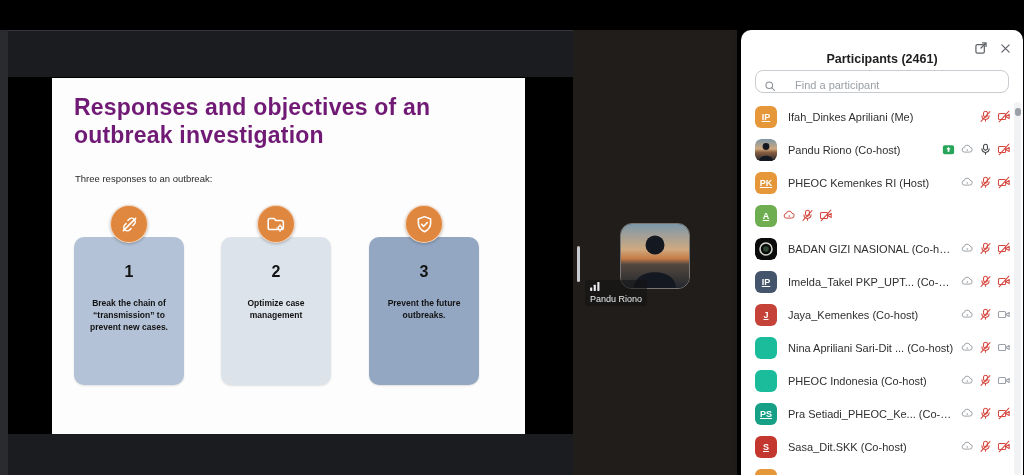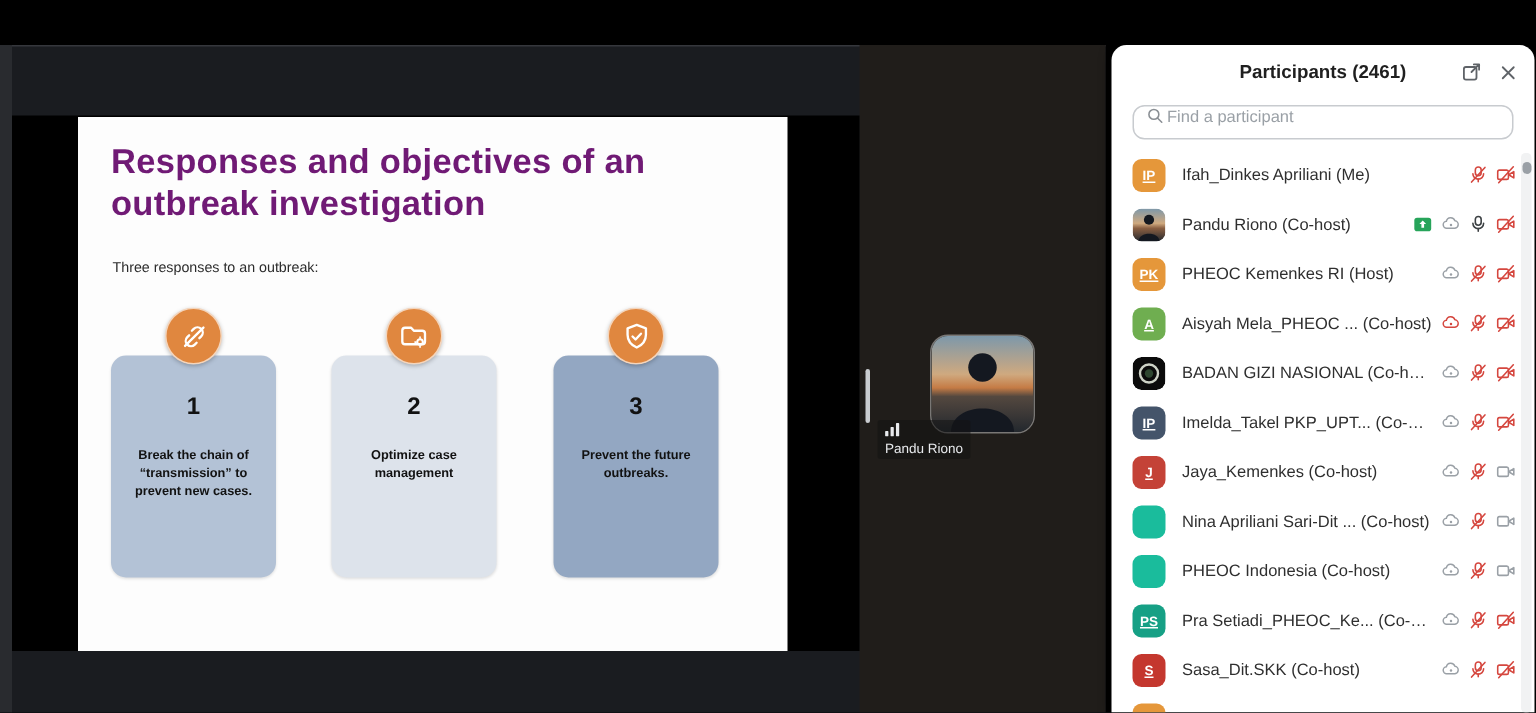--- a/index.html
+++ b/index.html
@@ -23,25 +23,25 @@
     display:flex;align-items:center;justify-content:center;box-shadow:0 1px 3px rgba(0,0,0,.25);}
   .card-number{margin-top:26px;text-align:center;font-size:16px;font-weight:bold;color:#121212;}
   .card-text{margin-top:17px;text-align:center;font-size:8.5px;font-weight:bold;color:#121212;padding:0 12px;line-height:1.4;}
   
   .video-avatar{position:absolute;left:620px;top:223px;width:68px;height:64px;border-radius:12px;overflow:hidden;border:1px solid rgba(255,255,255,.4);}
   .video-avatar svg{display:block;}
   .video-name{position:absolute;left:585px;top:280px;display:flex;gap:3px;background:rgba(18,18,18,.55);padding:2px 5px;border-radius:2px;font-size:9px;color:#e8eaed;white-space:nowrap;flex-direction:column;}
   .scroll-line{position:absolute;left:577px;top:246px;width:3px;height:36px;background:#c9ccd0;border-radius:2px;}
   
   .panel{position:absolute;left:741px;top:30px;width:282px;height:445px;background:#fff;border-radius:10px 10px 0 0;box-shadow:0 0 8px rgba(0,0,0,.6);}
-  .panel-header{position:relative;height:36px;display:flex;align-items:center;justify-content:center;}
+  .panel-header{position:relative;height:36px;display:flex;align-items:flex-end;justify-content:center;}
   .panel-title{font-size:12.5px;font-weight:bold;color:#1f1f1f;}
   .header-actions{position:absolute;right:10px;top:0;height:36px;display:flex;align-items:center;gap:9px;}
   .hbtn{background:none;border:none;padding:1px;cursor:pointer;display:flex;align-items:center;}
-  .search-wrap{margin:4px 14px 0;height:23px;border:1px solid #c8cbcf;border-radius:8px;display:flex;align-items:flex-start;gap:0;padding:0 8px;box-sizing:border-box;background:#fff;}
+  .search-wrap{margin:4px 14px 0;height:23px;border:1px solid #c8cbcf;border-radius:8px;display:flex;align-items:flex-end;gap:17px;padding:0 8px;box-sizing:border-box;background:#fff;}
   .search-input{border:none;outline:none;flex:1;font-size:11px;color:#333;background:transparent;min-width:0;}
   .search-input::placeholder{color:#9aa0a6;}
   .plist{position:absolute;left:0;top:70px;width:282px;height:375px;overflow:hidden;}
   .prow{height:33px;display:flex;align-items:center;padding:0 12px 0 14px;box-sizing:border-box;}
   .avatar{width:22px;height:22px;border-radius:6px;flex:0 0 22px;color:#fff;font-size:9px;font-weight:bold;display:flex;align-items:center;justify-content:center;overflow:hidden;text-decoration:underline;}
   .pname{margin-left:11px;font-size:11px;color:#2f2f2f;white-space:nowrap;overflow:hidden;text-overflow:ellipsis;flex:1;}
   .picons{display:flex;align-items:center;gap:5px;margin-left:6px;flex:0 0 auto;}
   .sicon{display:flex;align-items:center;}
   .pscrollbar{position:absolute;right:2px;top:72px;bottom:0;width:7px;background:#f1f2f3;border-radius:3px;}
   .pthumb{position:absolute;top:6px;left:.5px;width:6px;height:8px;background:#9aa0a6;border-radius:3px;}
@@ -279,21 +279,20 @@
                 <rect x="1.2" y="4.2" width="8.8" height="7.6" rx="1.4"></rect>
                 <path d="M10.2 8l4.2-2.6v5.2z"></path>
                 <path d="M2 14.5 14 1.5"></path>
               </g>
             </svg>
           </span>
         </span>
       </div>
       <div class="prow">
         <div class="avatar" style="background: rgb(111, 174, 80);">A</div>
-        <span class="pname">Aisyah Mela_PHEOC ... (Co-host)</span>
         <span class="picons">
           <span class="sicon">
             <svg viewBox="0 0 16 16" width="13" height="13">
               <g fill="none" stroke="#d5473f" stroke-width="1.2">
                 <path d="M4.4 11.2a2.8 2.8 0 0 1-.4-5.6 3.6 3.6 0 0 1 7-.4 2.6 2.6 0 0 1-.6 6z" stroke-linejoin="round"></path>
                 <circle cx="7.8" cy="8.6" r="1" fill="#d5473f" stroke="none"></circle>
               </g>
             </svg>
           </span>
           <span class="sicon">

